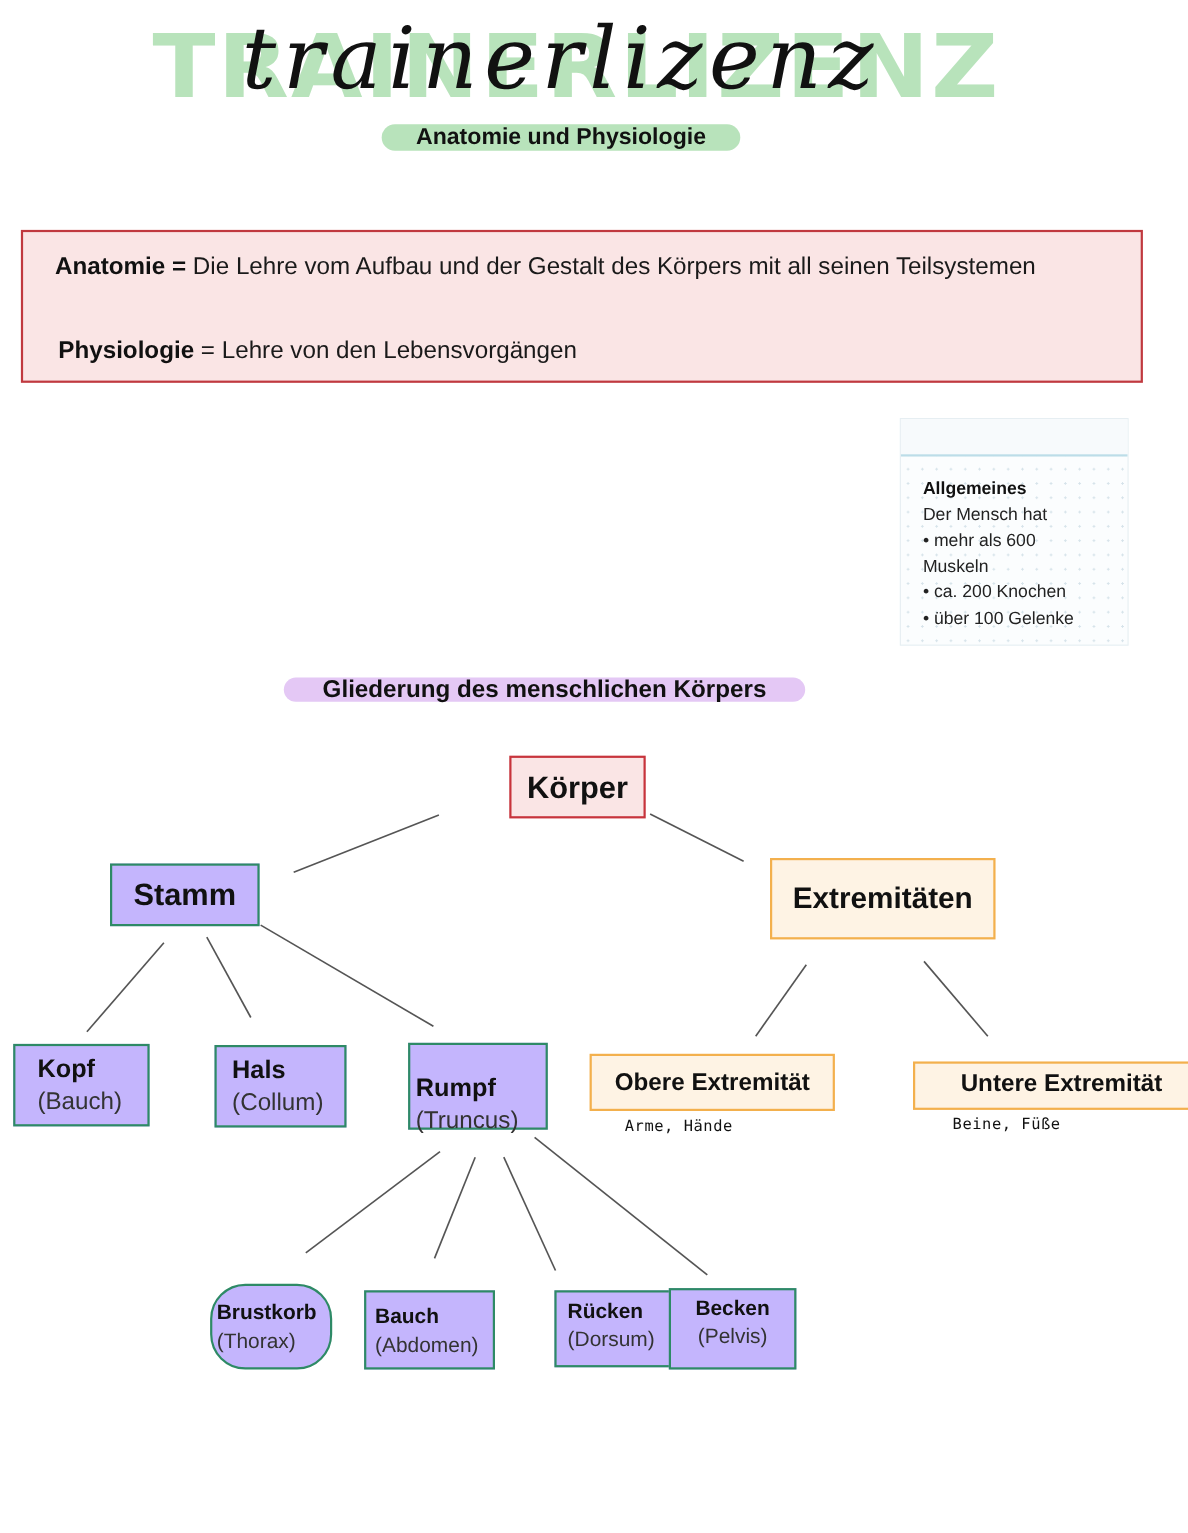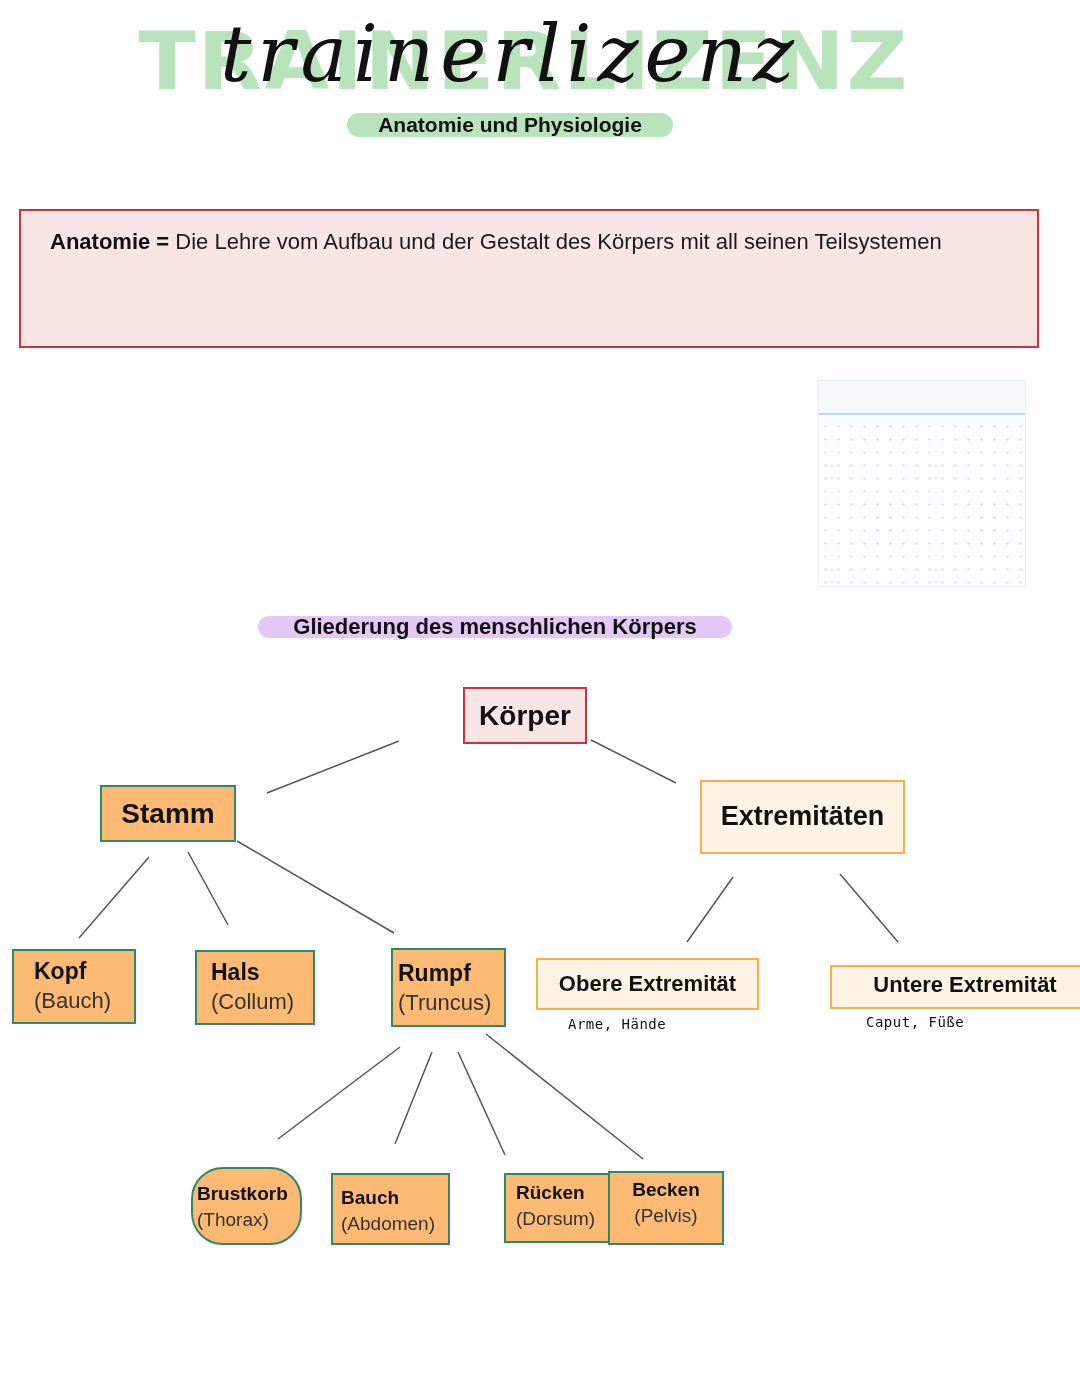--- a/index.html
+++ b/index.html
@@ -29,39 +29,39 @@
 
     
     svg.connectors { position: absolute; left: 0; top: 0; width: 1080px; height: 1394px; pointer-events: none; }
     svg.connectors line { stroke: #555; stroke-width: 1.5; }
 
     
     .node { position: absolute; box-sizing: border-box; font-family: "Liberation Sans", sans-serif; color: #111; }
     .node .nm { font-weight: bold; display: block; }
     .node .lat { display: block; color: #333; }
     .n-red { background: #fae5e5; border: 2px solid #c7343c; }
-    .n-green { background: #fdba74; border: 2px solid #2e8a66; }
+    .n-green { background: #c4b5fd; border: 2px solid #2e8a66; }
     .n-orange { background: #fef3e4; border: 2px solid #f3b04d; }
 
     .n-root { left: 424px; top: 687px; width: 124px; height: 57px; text-align: center; margin-left: 39px; }
     .n-root .nm { font-size: 28px; line-height: 53px; }
 
     .n-stamm { left: 100px; top: 785px; width: 136px; height: 57px; text-align: center; }
     .n-stamm .nm { font-size: 28px; line-height: 53px; }
 
     .n-ext { left: 700px; top: 780px; width: 205px; height: 74px; text-align: center; }
     .n-ext .nm { font-size: 27px; line-height: 68px; }
 
     .leaf { padding-left: 20px; padding-top: 6px; }
     .leaf .nm { font-size: 23px; line-height: 28px; }
     .leaf .lat { font-size: 22px; line-height: 32px; }
 
     .n-kopf { left: 12px; top: 949px; width: 124px; height: 75px; }
     .n-hals { left: 195px; top: 950px; width: 120px; height: 75px; padding-left: 14px; }
-    .n-rumpf { left: 371px; top: 948px; width: 115px; height: 79px; padding-left: 5px; padding-top: 9px; margin-left: 20px; }
+    .n-rumpf { left: 371px; top: 948px; width: 127px; height: 79px; padding-left: 5px; padding-top: 24px; }
 
     .n-obere { left: 536px; top: 958px; width: 223px; height: 52px; text-align: center; }
     .n-obere .nm { font-size: 22px; line-height: 48px; }
     .n-untere { left: 830px; top: 965px; width: 270px; height: 44px; text-align: center; }
     .n-untere .nm { font-size: 22px; line-height: 36px; }
 
     .hand-note { position: absolute; font-family: "DejaVu Sans Mono", monospace; font-size: 14px; color: #111; letter-spacing: 0.5px; }
     .note-obere { left: 568px; top: 1016px; }
     .note-untere { left: 866px; top: 1014px; }
 
@@ -77,24 +77,33 @@
 <body>
 
 <div class="brand-block">
   <div class="brand-bg">TRAINERLIZENZ</div>
   <div class="brand-script">trainerlizenz</div>
 </div>
 <div class="subtitle-pill">Anatomie und Physiologie</div>
 
 <div class="def-box">
   <div class="def-line l1"><b>Anatomie =</b><span> Die Lehre vom Aufbau und der Gestalt des Körpers mit all seinen Teilsystemen</span></div>
+  <div class="def-line l2"><b>Physiologie</b><span> = Lehre von den Lebensvorgängen</span></div>
 </div>
 
 <div class="info-card">
   <div class="topband"></div>
+  <div class="info-text">
+    <div class="ttl">Allgemeines</div>
+    <div>Der Mensch hat</div>
+    <div>• mehr als 600</div>
+    <div>Muskeln</div>
+    <div>• ca. 200 Knochen</div>
+    <div>• über 100 Gelenke</div>
+  </div>
 </div>
 
 <div class="section-pill">Gliederung des menschlichen Körpers</div>
 
 <svg class="connectors">
   <line x1="399" y1="741" x2="267" y2="793"></line>
   <line x1="591" y1="740" x2="676" y2="783"></line>
   <line x1="149" y1="857" x2="79" y2="938"></line>
   <line x1="188" y1="852" x2="228" y2="925"></line>
   <line x1="237" y1="841" x2="394" y2="933"></line>
@@ -130,21 +139,21 @@
   <span class="lat">(Truncus)</span>
 </div>
 
 <div class="node n-orange n-obere">
   <span class="nm">Obere Extremität</span>
 </div>
 <div class="hand-note note-obere">Arme, Hände</div>
 <div class="node n-orange n-untere">
   <span class="nm">Untere Extremität</span>
 </div>
-<div class="hand-note note-untere">Caput, Füße</div>
+<div class="hand-note note-untere">Beine, Füße</div>
 
 <div class="node n-green sub n-brust">
   <span class="nm">Brustkorb</span>
   <span class="lat">(Thorax)</span>
 </div>
 <div class="node n-green sub n-bauch">
   <span class="nm">Bauch</span>
   <span class="lat">(Abdomen)</span>
 </div>
 <div class="node n-green sub n-ruecken">

